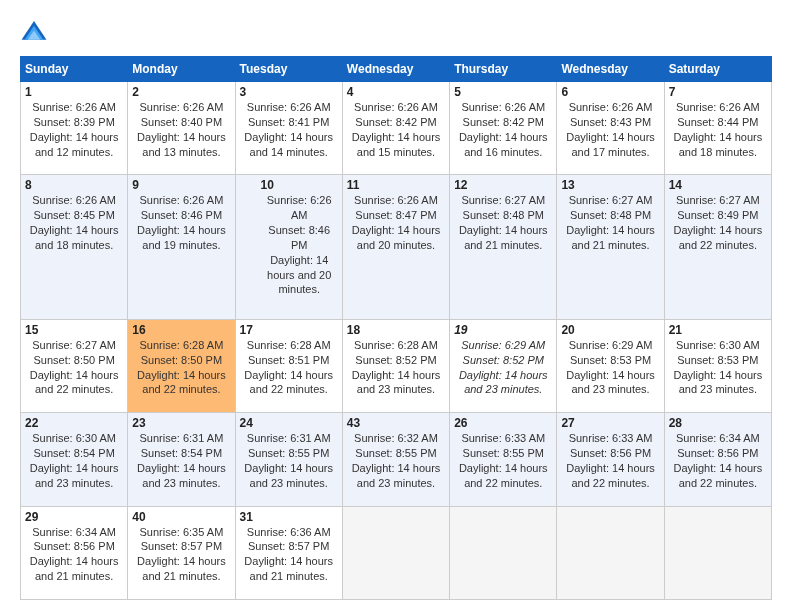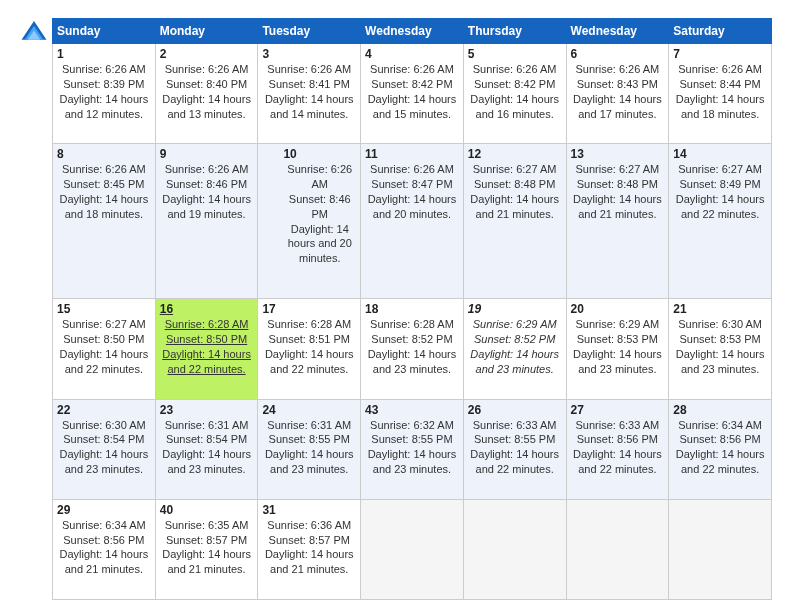--- a/index.html
+++ b/index.html
@@ -8,21 +8,21 @@
       background: #fff;
       width: 792px;
       height: 612px;
       overflow: hidden;
     }
     .page {
       width: 792px;
       height: 612px;
       padding: 18px 20px 12px 20px;
       display: flex;
-      flex-direction: row;
+      flex-direction: column;
     }
     .header {
       display: flex;
       justify-content: space-between;
       align-items: flex-start;
       margin-bottom: 10px;
     }
     .logo {
       display: flex;
       align-items: center;
@@ -196,21 +196,21 @@
           <td style="background: rgb(238, 242, 251);">
             <span class="day-num">14</span>
             <div class="cell-text">Sunrise: 6:27 AM<br>Sunset: 8:49 PM<br>Daylight: 14 hours and 22 minutes.</div>
           </td>
         </tr>
         <tr>
           <td style="background: rgb(255, 255, 255);">
             <span class="day-num">15</span>
             <div class="cell-text">Sunrise: 6:27 AM<br>Sunset: 8:50 PM<br>Daylight: 14 hours and 22 minutes.</div>
           </td>
-          <td style="background: #bef264; text-decoration: underline;">
+          <td style="background: #fdba74;">
             <span class="day-num">16</span>
             <div class="cell-text">Sunrise: 6:28 AM<br>Sunset: 8:50 PM<br>Daylight: 14 hours and 22 minutes.</div>
           </td>
           <td style="background: rgb(255, 255, 255);">
             <span class="day-num">17</span>
             <div class="cell-text">Sunrise: 6:28 AM<br>Sunset: 8:51 PM<br>Daylight: 14 hours and 22 minutes.</div>
           </td>
           <td style="background: rgb(255, 255, 255);">
             <span class="day-num">18</span>
             <div class="cell-text">Sunrise: 6:28 AM<br>Sunset: 8:52 PM<br>Daylight: 14 hours and 23 minutes.</div>

